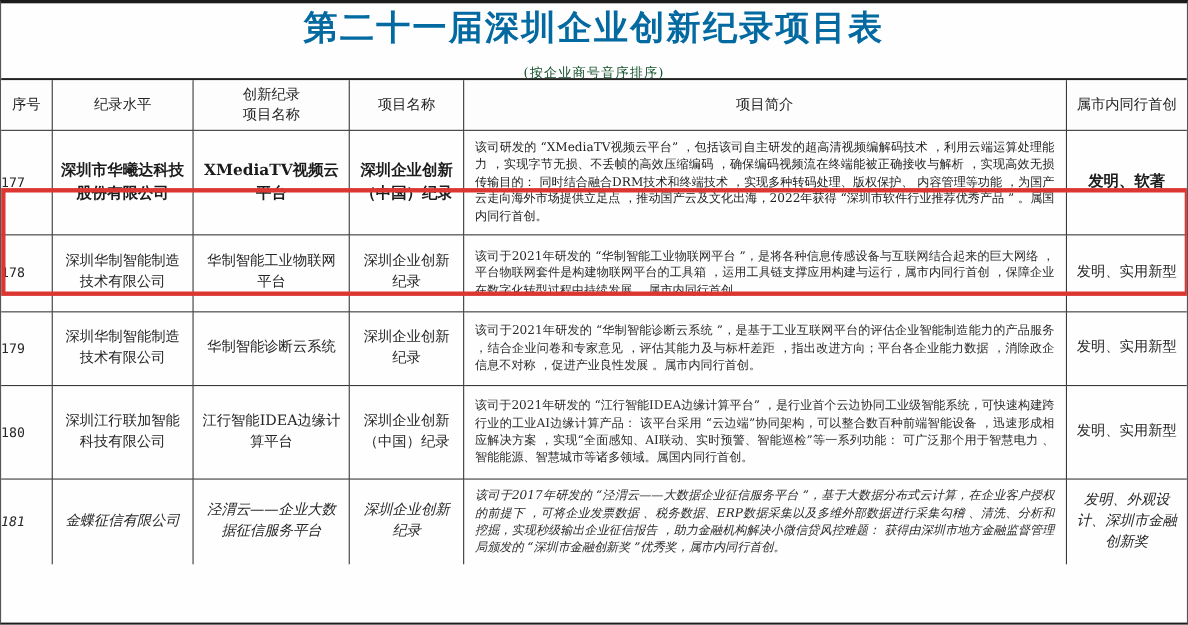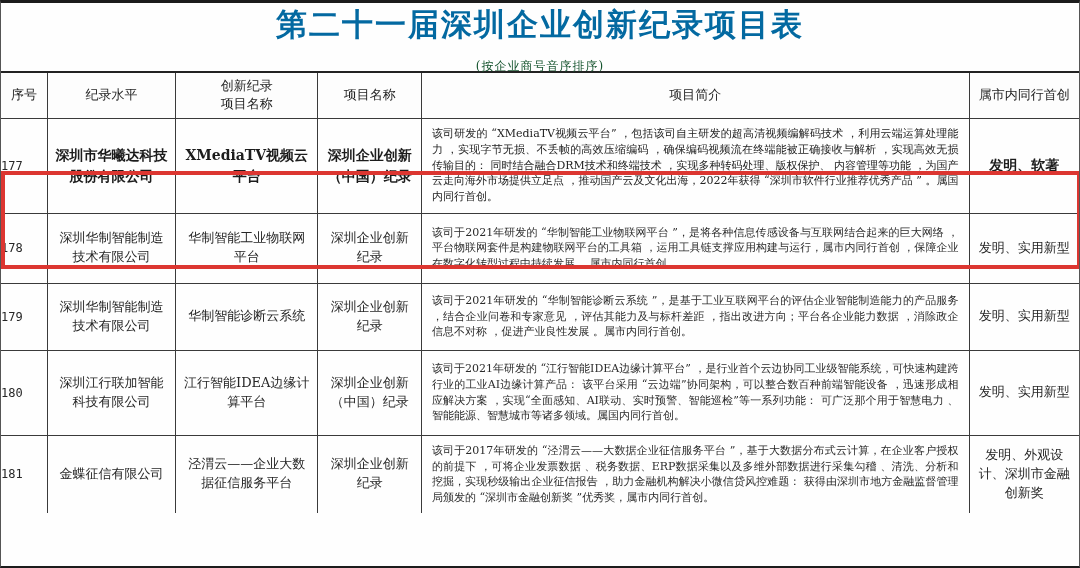--- a/index.html
+++ b/index.html
@@ -47,21 +47,21 @@
     table-layout: fixed;
   }
   table.records th, table.records td {
     border: 1px solid #3a3a3a;
     vertical-align: middle;
     overflow: hidden;
   }
   table.records th:first-child, table.records td:first-child { border-left: none; }
   table.records th:last-child,  table.records td:last-child  { border-right: none; }
   table.records tr.header-row th { border-top: none; }
-  table.records tr:last-child td { border-bottom: none; }
+  table.records tr:last-child td { border-bottom: none; font-style: italic; }
 
   col.c-id    { width: 4.3%; }
   col.c-comp  { width: 11.9%; }
   col.c-proj  { width: 13.2%; }
   col.c-level { width: 9.6%; }
   col.c-brief { width: 50.8%; }
   col.c-mat   { width: 10.2%; }
 
   tr.header-row { height: 45px; margin-left: 26px; }
   tr.header-row th {

